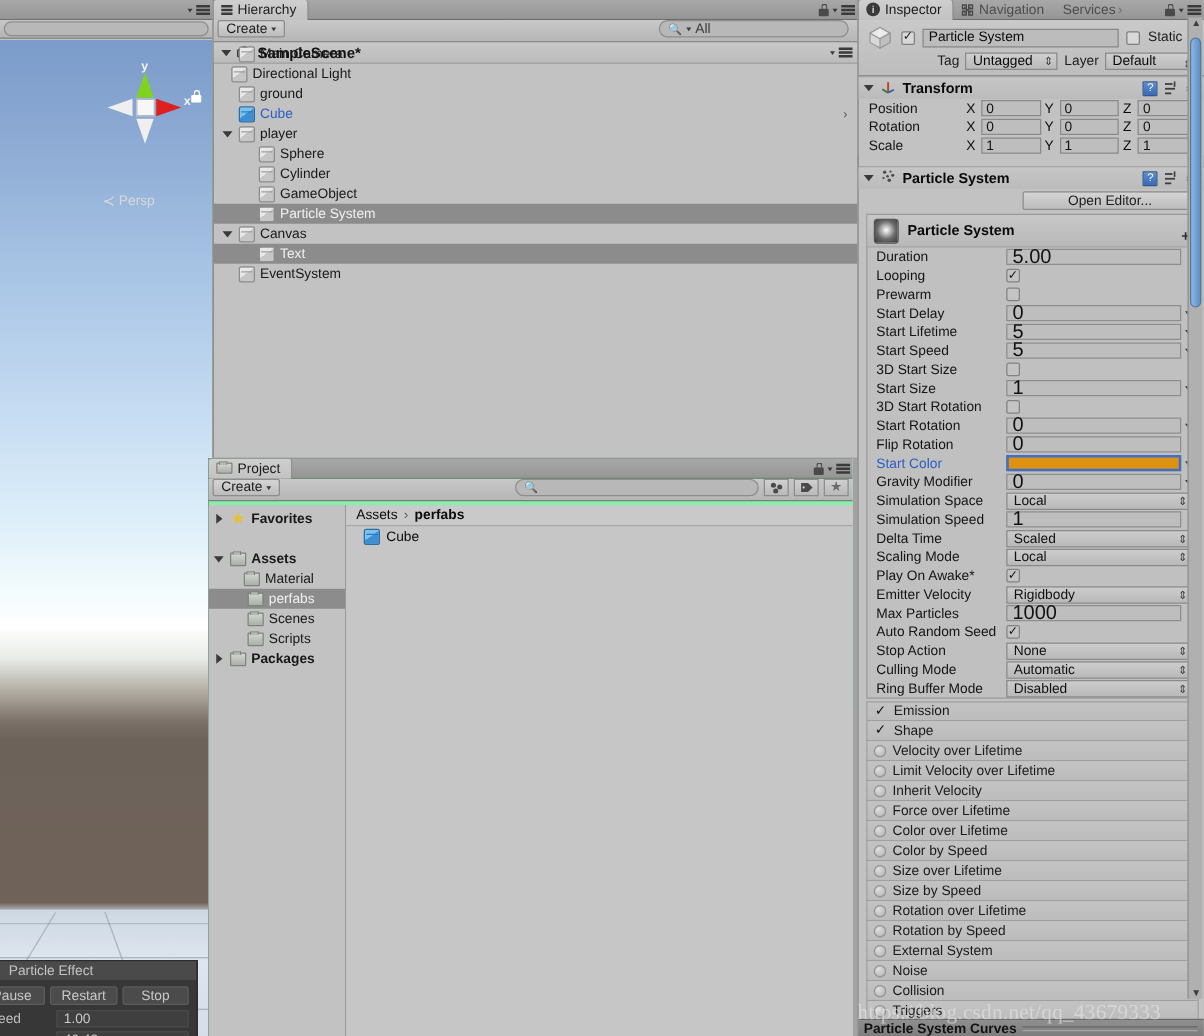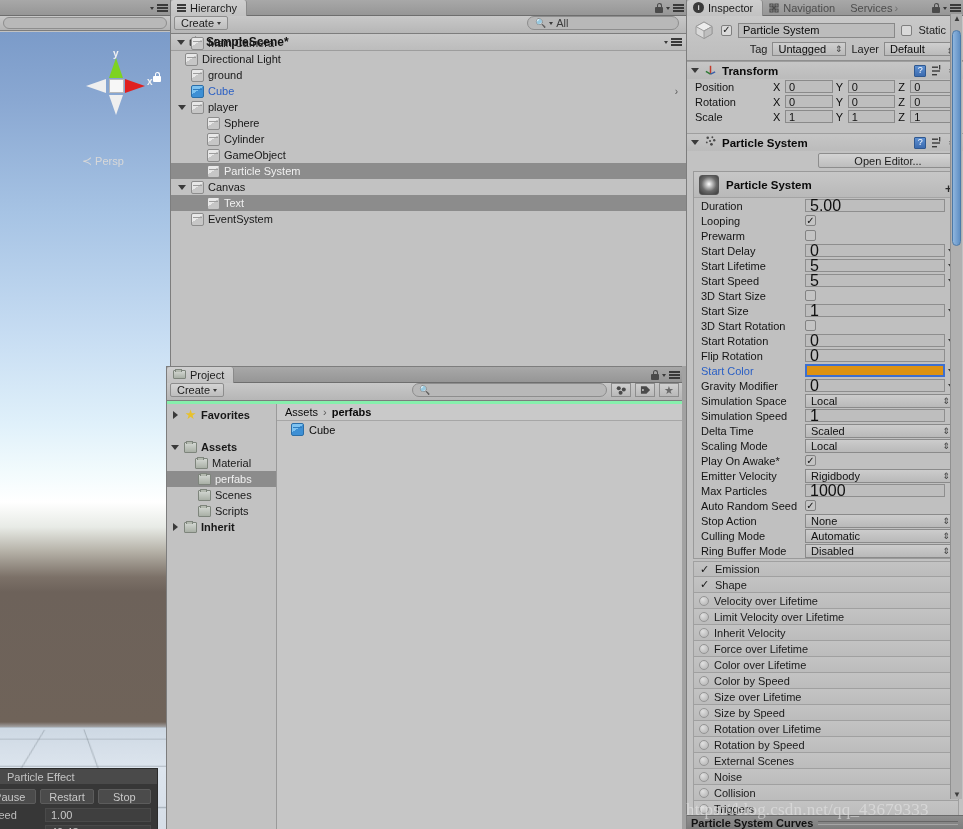--- a/index.html
+++ b/index.html
@@ -544,21 +544,21 @@
           <div class="prow" style="padding-left: 17px;">
             <span class="fold"></span>
             <span class="folder-ico"></span>
             <span class="nm">Scripts</span>
           </div>
           <div class="prow bold" style="padding-left: 3px;">
             <span class="fold">
               <span class="arrow-r"></span>
             </span>
             <span class="folder-ico"></span>
-            <span class="nm">Inherit</span>
+            <span class="nm">Packages</span>
           </div>
         </div>
       <div id="proj-content">
         <div id="proj-breadcrumb">
           <span>Assets</span>
           <span style="color:#5a5a5a;">›</span>
           <span class="crumb-cur">perfabs</span>
         </div>
         <div id="proj-assets">
             <div class="asset-row">
@@ -959,21 +959,21 @@
           <div class="modrow">
             <span class="mdot"></span>
             <span>Rotation over Lifetime</span>
           </div>
           <div class="modrow">
             <span class="mdot"></span>
             <span>Rotation by Speed</span>
           </div>
           <div class="modrow">
             <span class="mdot"></span>
-            <span>External Scenes</span>
+            <span>External System</span>
           </div>
           <div class="modrow">
             <span class="mdot"></span>
             <span>Noise</span>
           </div>
           <div class="modrow">
             <span class="mdot"></span>
             <span>Collision</span>
           </div>
           <div class="modrow">

